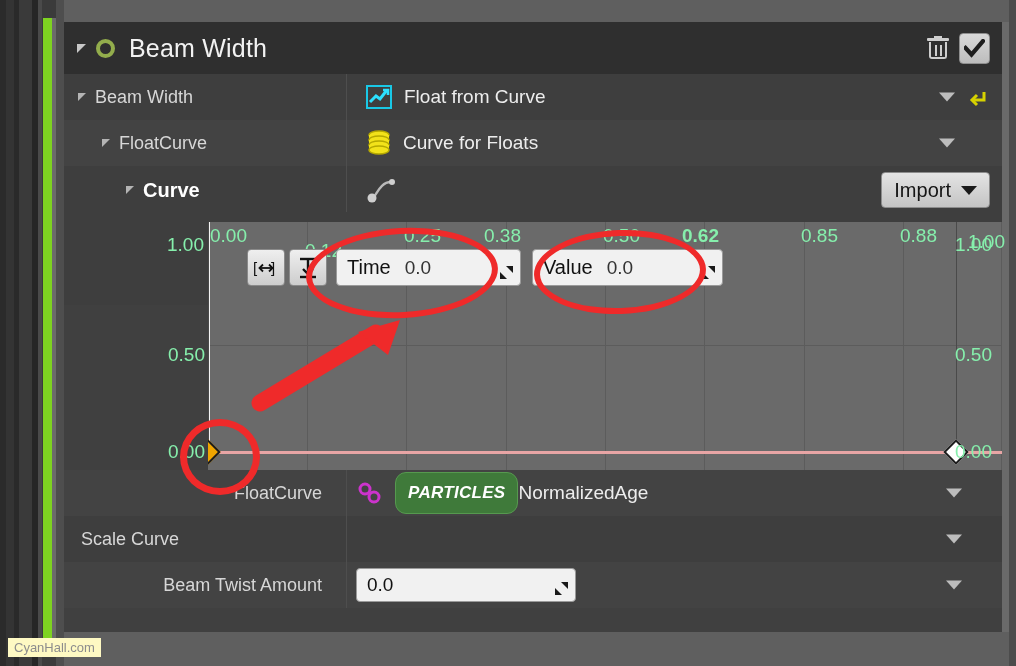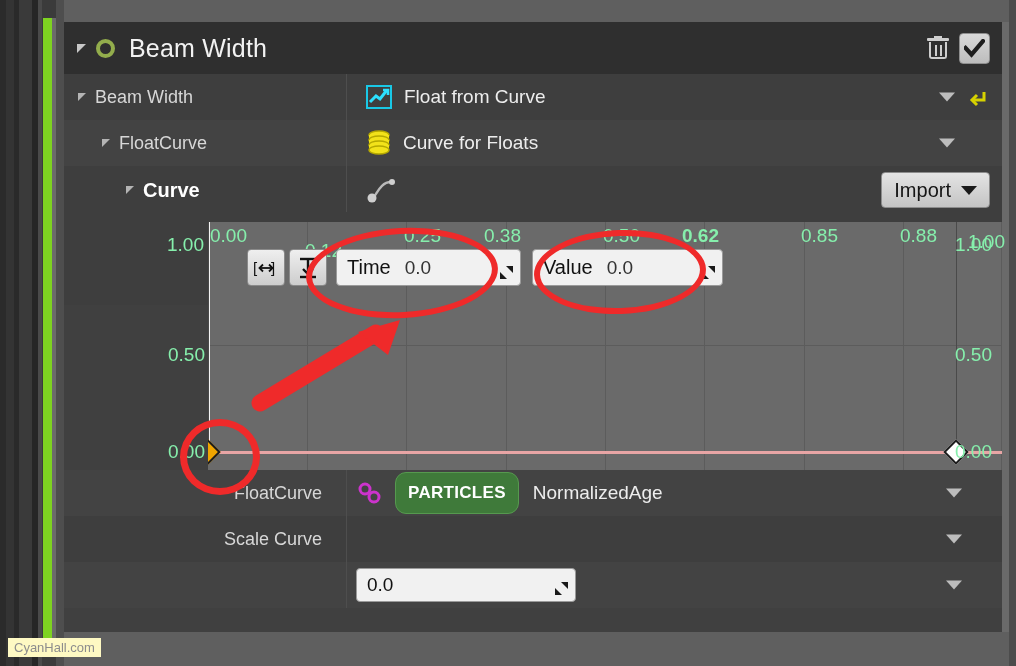--- a/index.html
+++ b/index.html
@@ -156,20 +156,21 @@
     position:absolute;border:6px solid #ef2a2a;border-radius:50%;
   }
   .circle-small{
     position:absolute;border:7px solid #ef2a2a;border-radius:50%;
   }
   .arrow{position:absolute;}
   .badge{
     background:#3f7a3a;color:#ffffff;font-size:17px;font-weight:bold;
     padding:10px 12px;border-radius:11px;letter-spacing:.3px;
     border:1px solid #56994f;
+    font-style:italic;
   }
   .numfield{
     width:220px;height:34px;background:#f1f1f1;border:1px solid #9a9a9a;
     border-radius:4px;box-sizing:border-box;display:flex;align-items:center;
     padding:0 10px;position:relative;
   }
   .numfield .nv{color:#111;font-size:19px;}
   .watermark{
     position:absolute;left:8px;top:638px;
     background:#fef9c3;color:#8d8d8d;font-size:13px;padding:2px 6px;
@@ -370,35 +371,38 @@
       <div class="left-cell" style="padding-left:0;width:270px;justify-content:flex-end;padding-right:12px;box-sizing:border-box;">
         <div class="lbl">FloatCurve</div>
       </div>
       <div class="right-cell" style="padding-left:10px;">
         <svg class="ico-link" viewBox="0 0 26 24">
           <circle cx="8" cy="8" r="5" fill="none" stroke="#cc33cc" stroke-width="3"></circle>
           <circle cx="17" cy="16" r="5" fill="none" stroke="#cc33cc" stroke-width="3"></circle>
           <path d="M11 11 L14 13" stroke="#cc33cc" stroke-width="3"></path>
         </svg>
         <div class="badge" style="margin-left:12px;">PARTICLES</div>
-        <div class="val" style="margin-left:14px;">NormalizedAge</div>
+        <div class="val" style="">NormalizedAge</div>
       </div>
       <div class="caret rightcaret" style="right:40px;"></div>
     </div>
 
     <div class="prow r0" style="height:46px;background:#3e3e3e;">
       <div class="divider-v"></div>
-      <div class="left-cell" style="padding-left:0;width:270px;justify-content:flex-end;padding-right:12px;box-sizing:border-box;">
+      <div class="left-cell" style="padding-left:17px;width:270px;justify-content:flex-start;padding-right:12px;box-sizing:border-box;">
         <div class="lbl">Scale Curve</div>
       </div>
       <div class="caret rightcaret" style="right:40px;"></div>
     </div>
 
     <div class="prow r1" style="height:46px;background:#434343;">
       <div class="divider-v"></div>
+      <div class="left-cell" style="padding-left:0;width:270px;justify-content:flex-end;padding-right:12px;box-sizing:border-box;">
+        <div class="lbl">Beam Twist Amount</div>
+      </div>
       <div class="right-cell" style="padding-left:9px;">
         <div class="numfield">
           <div class="nv">0.0</div>
           <svg class="spin" viewBox="0 0 15 15">
             <path d="M14 1 L14 8 L7 1 Z" fill="#1a1a1a"></path>
             <path d="M1 14 L8 14 L1 7 Z" fill="#1a1a1a"></path>
           </svg>
         </div>
       </div>
       <div class="caret rightcaret" style="right:40px;"></div>

